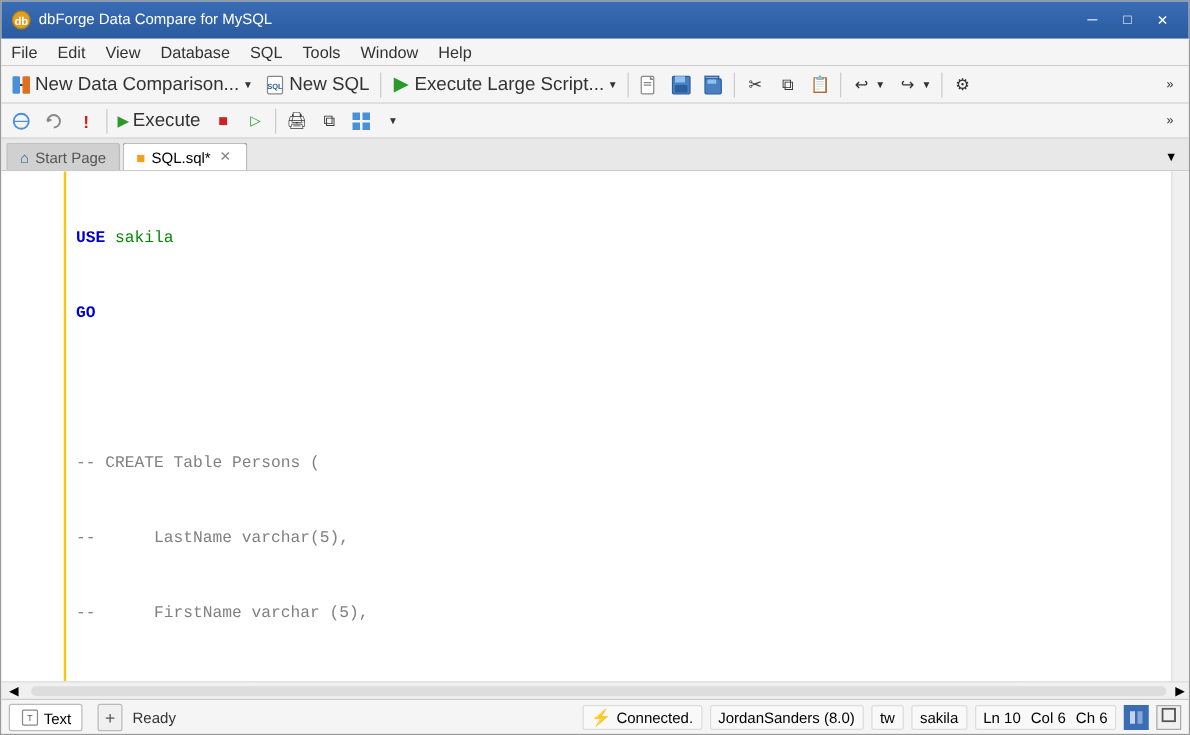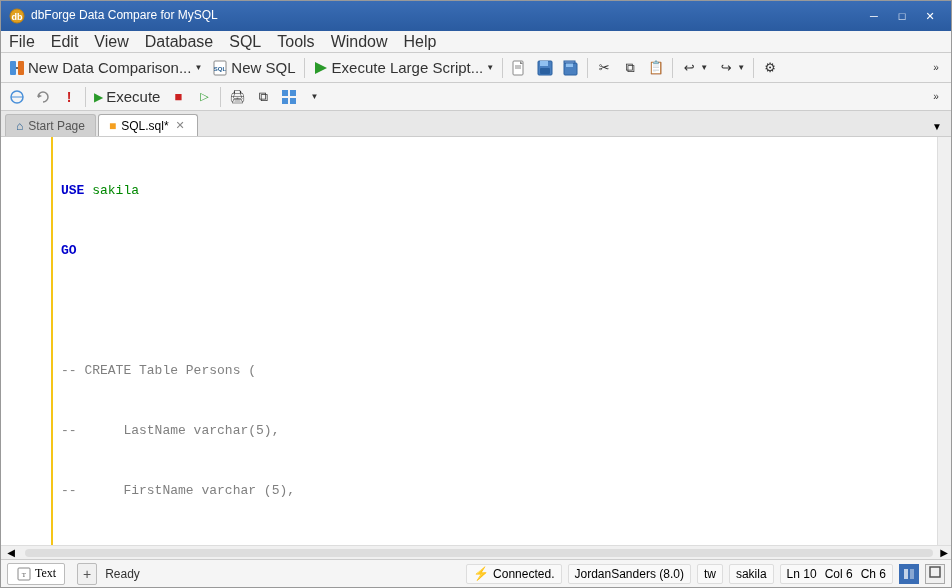--- a/index.html
+++ b/index.html
@@ -58,21 +58,21 @@
       background: #f5f5f5;
       height: 22px;
       display: flex;
       align-items: center;
       border-bottom: 1px solid #ccc;
       flex-shrink: 0;
     }
     .menu-item {
       padding: 2px 8px;
       cursor: pointer;
-      font-size: 16px;
+      font-size: 13px;
       height: 100%;
       display: flex;
       align-items: center;
       color: #333;
       text-align: center;
     }
 
     
     #toolbar1 {
       background: #f5f5f5;
@@ -264,30 +264,29 @@
       height: 20px;
       background: #3a6db5;
       border: none;
       cursor: pointer;
       display: flex;
       align-items: center;
       justify-content: center;
     }
     #text-tab {
       display: flex;
-      align-items: center;
+      align-items: flex-end;
       gap: 3px;
       padding: 2px 8px;
       border: 1px solid #bbb;
       background: white;
       cursor: pointer;
       font-size: 12px;
       height: 22px;
       border-radius: 2px;
-      font-family: Liberation Serif, serif;
     }
     #add-tab-btn {
       width: 20px;
       height: 22px;
       display: flex;
       align-items: center;
       justify-content: center;
       cursor: pointer;
       font-size: 14px;
       color: #555;

